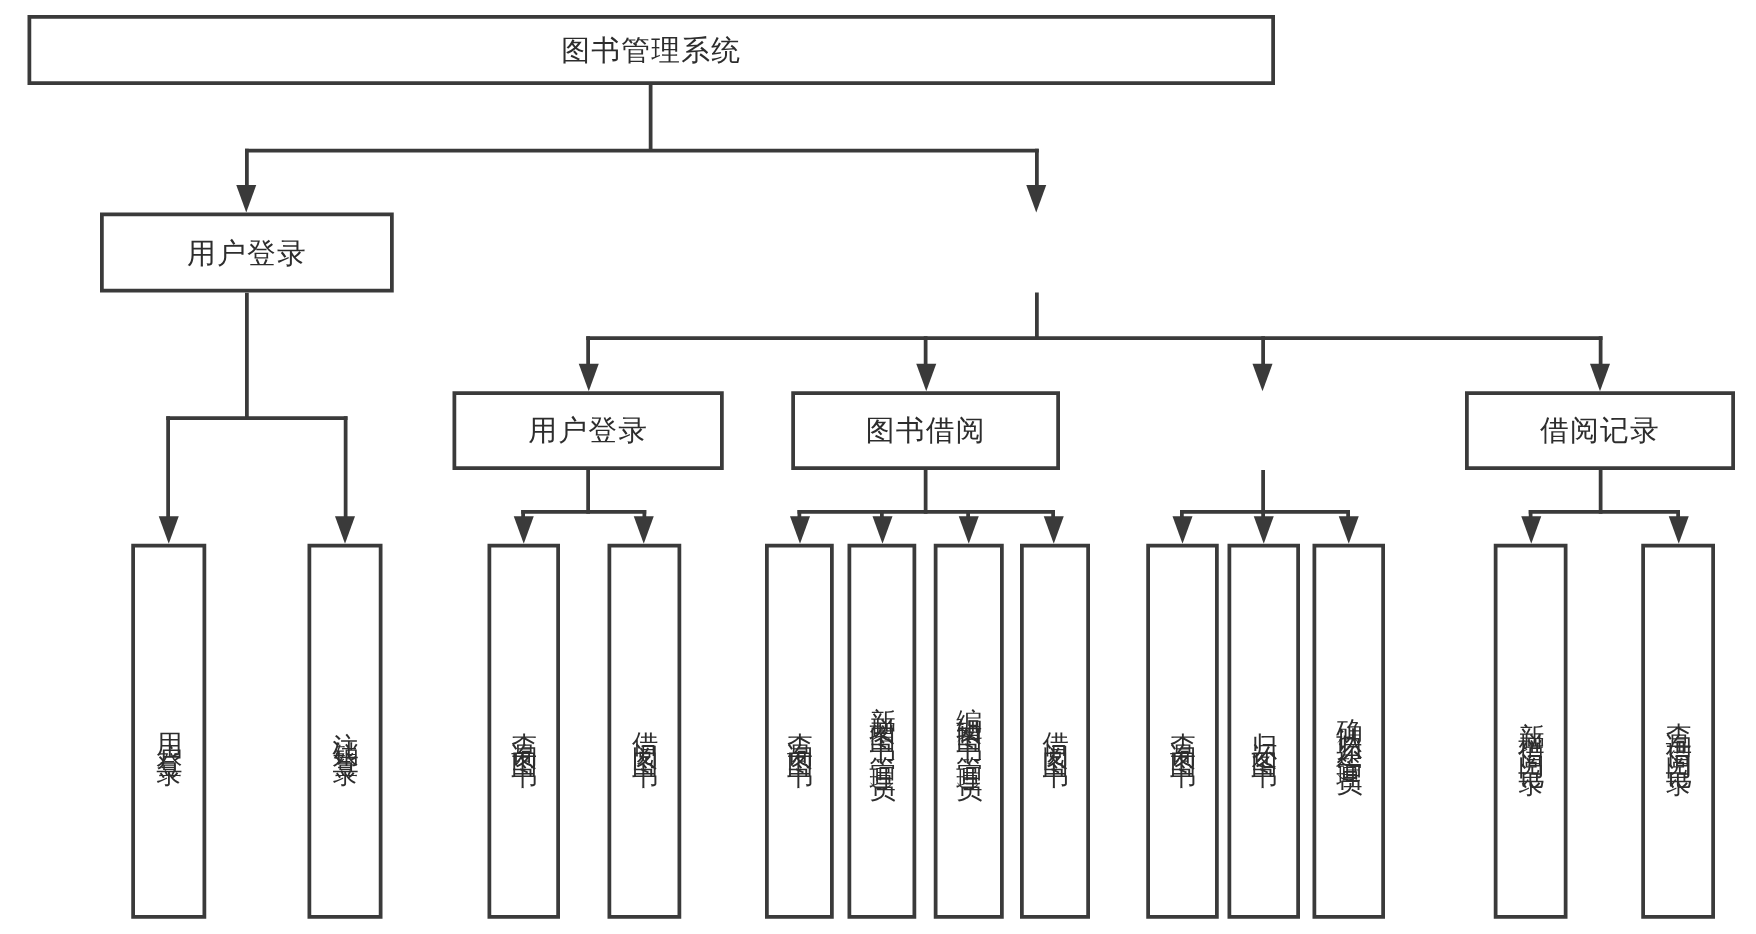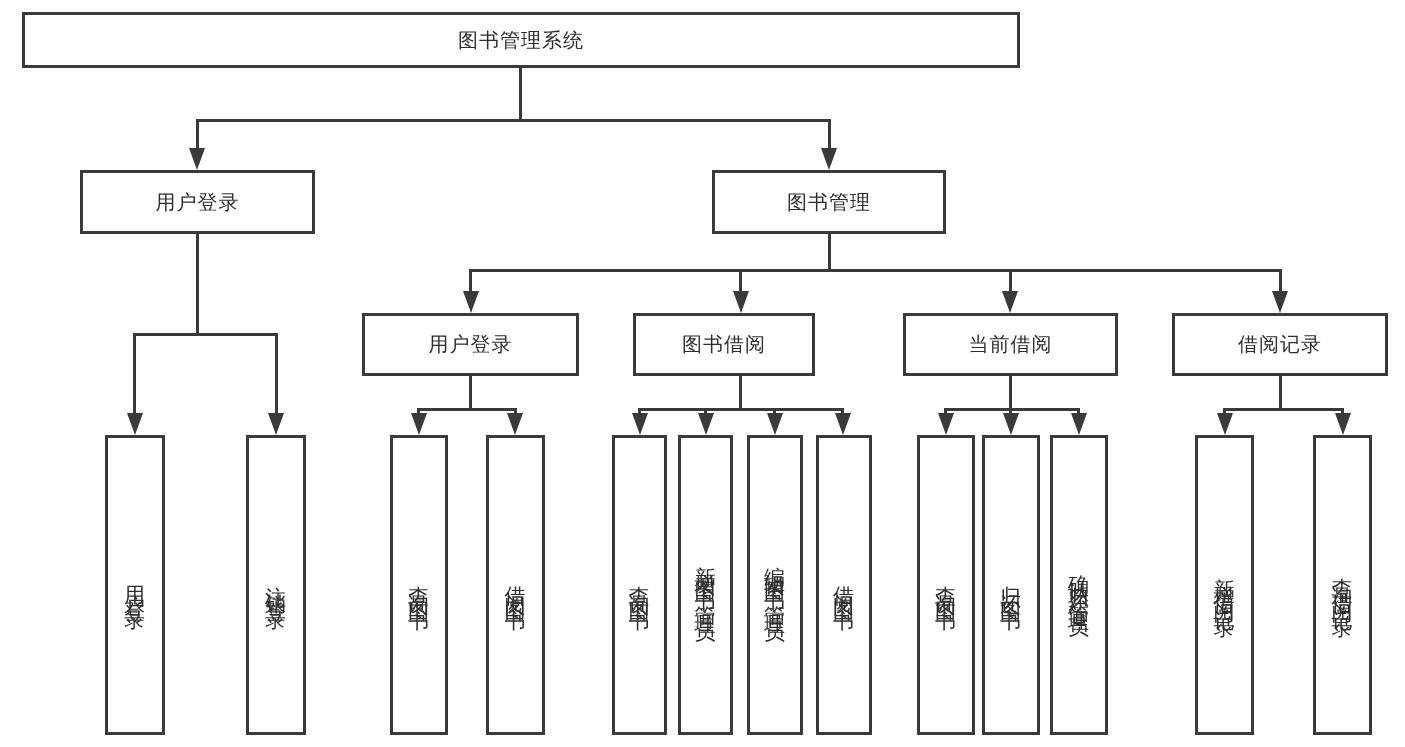--- a/index.html
+++ b/index.html
@@ -3,21 +3,21 @@
 <meta charset="utf-8">
 <style>
   html,body{margin:0;padding:0;background:#ffffff;}
   body{width:1405px;height:747px;overflow:hidden;
        font-family:"Liberation Sans","DejaVu Sans",sans-serif;}
   .canvas{position:relative;width:1405px;height:747px;background:#ffffff;}
 
   
   .nbox{position:absolute;box-sizing:border-box;border:3px solid #3a3a3a;background:#ffffff;
         display:flex;align-items:center;justify-content:center;}
-  .hlabel{font-size:20px;color:#2d2d2d;letter-spacing:1px;white-space:nowrap;}
+  .hlabel{font-size:23px;color:#2d2d2d;letter-spacing:1px;white-space:nowrap;}
   .vlabel{writing-mode:vertical-rl;text-orientation:mixed;font-size:21px;color:#2d2d2d;
           letter-spacing:8px;line-height:1;white-space:nowrap;}
 
   
   .vline{position:absolute;width:3px;background:#3a3a3a;}
   .hline{position:absolute;height:3px;background:#3a3a3a;}
   .arrow{position:absolute;width:0;height:0;
          border-left:8px solid transparent;border-right:8px solid transparent;
          border-top:22px solid #3a3a3a;}
 
@@ -89,32 +89,26 @@
   <div class="vline" style="left:1341px;top:408px;height:8px"></div>
   <div class="arrow" style="left:1335px;top:413px"></div>
 
   <div class="nbox" style="left:22px;top:12px;width:998px;height:56px">
     <span class="hlabel">图书管理系统</span>
   </div>
 
   <div class="nbox" style="left:80px;top:170px;width:235px;height:64px">
     <span class="hlabel">用户登录</span>
   </div>
-  <div class="nbox" style="left:712px;top:170px;width:234px;height:64px">
-    <span class="hlabel">图书管理</span>
-  </div>
 
   <div class="nbox" style="left:362px;top:313px;width:217px;height:63px">
     <span class="hlabel">用户登录</span>
   </div>
-  <div class="nbox" style="left:633px;top:313px;width:182px;height:63px">
+  <div class="nbox" style="left:633px;top:313px;width:215px;height:63px">
     <span class="hlabel">图书借阅</span>
-  </div>
-  <div class="nbox" style="left:903px;top:313px;width:215px;height:63px">
-    <span class="hlabel">当前借阅</span>
   </div>
   <div class="nbox" style="left:1172px;top:313px;width:216px;height:63px">
     <span class="hlabel">借阅记录</span>
   </div>
 
   <div class="nbox" style="left:105px;top:435px;width:60px;height:300px">
     <span class="vlabel">用户登录</span>
   </div>
   <div class="nbox" style="left:246px;top:435px;width:60px;height:300px">
     <span class="vlabel">注销登录</span>

